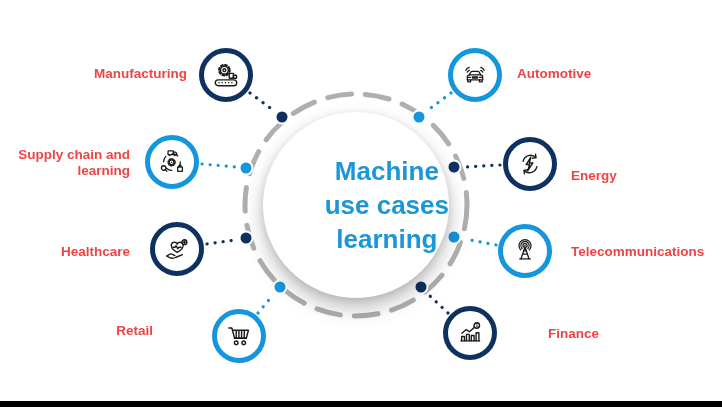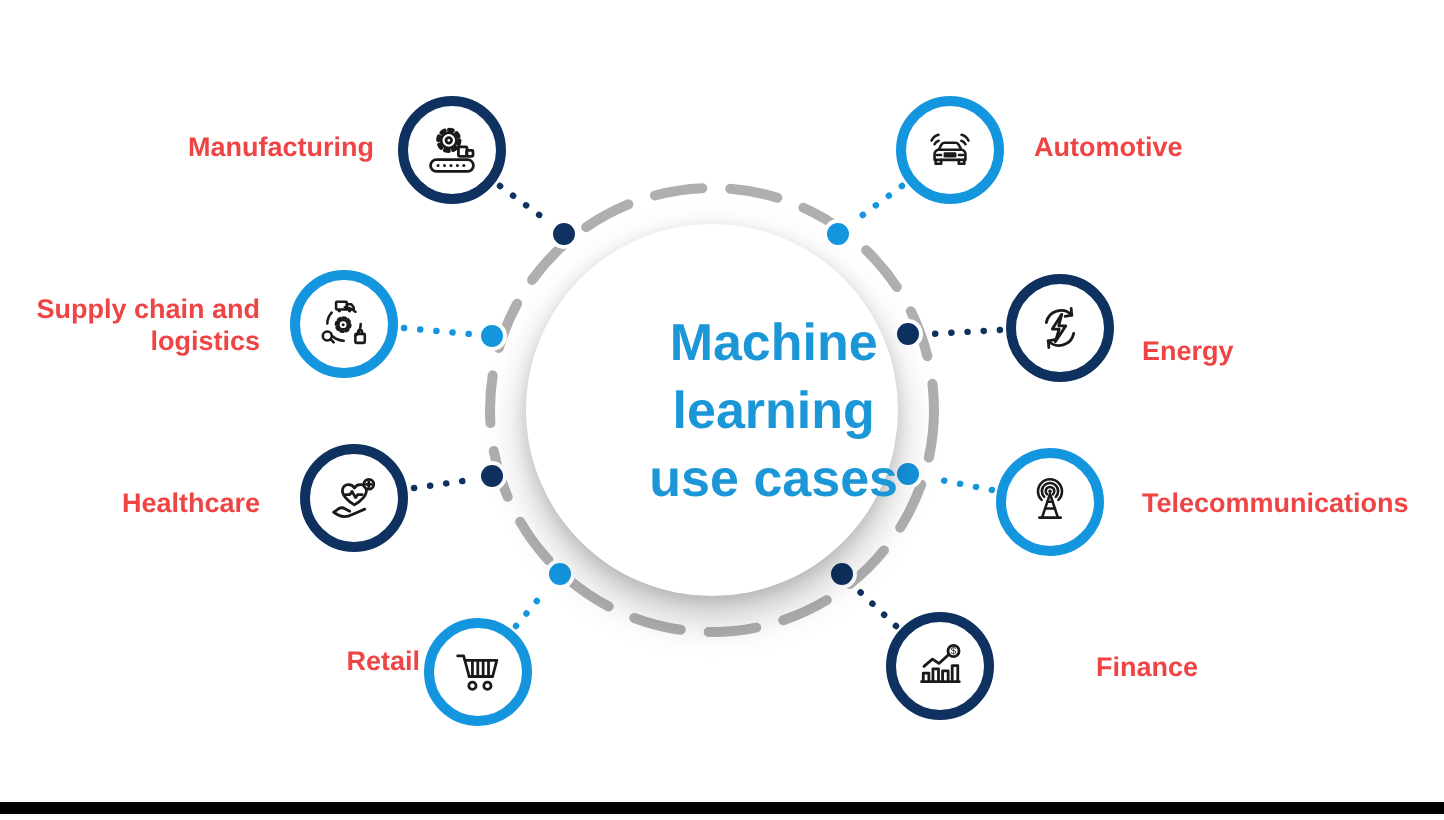--- a/index.html
+++ b/index.html
@@ -41,21 +41,21 @@
   .n-telecom{left:498px;top:224px;}
   .n-finance{left:443px;top:306px;}
   
   .label{
     position:absolute;font-size:13.5px;font-weight:700;color:#ef4444;
     white-space:nowrap;line-height:15.5px;
   }
   .l-manufacturing{right:535px;top:66px;text-align:right;}
   .l-supply{right:592px;top:147px;text-align:right;width:112px;white-space:normal;}
   .l-healthcare{right:592px;top:244px;text-align:right;}
-  .l-retail{right:512px;top:323px;text-align:left;}
+  .l-retail{right:569px;top:323px;text-align:left;}
   .l-automotive{left:517px;top:66px;}
   .l-energy{left:571px;top:168px;}
   .l-telecom{left:571px;top:244px;}
   .l-finance{left:516px;top:326px;margin-left:32px;}
   
   .bottombar{position:absolute;left:0;top:401px;width:722px;height:6px;background:#000;}
   .icon-svg{display:block;}
 </style>
 </head>
 <body>
@@ -80,22 +80,22 @@
     <circle class="jdot blue" cx="280" cy="287" r="6.5"></circle>
     <circle class="jdot blue" cx="419" cy="117" r="6.5"></circle>
     <circle class="jdot navy" cx="454" cy="167" r="6.5"></circle>
     <circle class="jdot blue" cx="454" cy="237" r="6.5"></circle>
     <circle class="jdot navy" cx="421" cy="287" r="6.5"></circle>
   </svg>
 
   <div class="hub">
     <div class="hub-title">
       <div>Machine</div>
+      <div>use cases</div>
       <div>learning</div>
-      <div>use cases</div>
     </div>
   </div>
 
   <div class="node navy n-manufacturing">
     <svg class="icon-svg" viewBox="0 0 28 28" width="30" height="30" fill="none" stroke="#1a1a1a" stroke-width="1.3" stroke-linecap="round" stroke-linejoin="round">
       <circle cx="12.5" cy="9.5" r="3.6"></circle>
       <circle cx="12.5" cy="9.5" r="1.3"></circle>
       <circle cx="12.5" cy="9.5" r="4.9" stroke-width="2" stroke-dasharray="1.7 2.15"></circle>
       <rect x="17" y="12.5" width="4" height="4.5" rx="0.5"></rect>
       <rect x="20.8" y="14.2" width="3" height="2.8" rx="0.5"></rect>
@@ -118,21 +118,21 @@
       <circle cx="16.6" cy="7.8" r="0.8" fill="#1a1a1a" stroke="none"></circle>
       <circle cx="13.6" cy="14.3" r="2.2"></circle>
       <circle cx="13.6" cy="14.3" r="0.7" fill="#1a1a1a" stroke="none"></circle>
       <circle cx="13.6" cy="14.3" r="3.2" stroke-width="1.5" stroke-dasharray="1.1 1.4"></circle>
       <circle cx="6.2" cy="19.6" r="2.1"></circle>
       <path d="M7.7 21.1 L9.2 22.6"></path>
       <rect x="19.3" y="18.6" width="4.4" height="4.2" rx="0.5"></rect>
       <path d="M20.6 18.6 v-0.9 a0.9 0.9 0 0 1 1.8 0 v0.9"></path>
     </svg>
   </div>
-  <div class="label l-supply">Supply chain and logistics</div>
+  <div class="label l-supply">Supply chain and learning</div>
 
   <div class="node navy n-healthcare">
     <svg class="icon-svg" viewBox="0 0 28 28" width="30" height="30" fill="none" stroke="#1a1a1a" stroke-width="1.3" stroke-linecap="round" stroke-linejoin="round">
       <path d="M14.2 9.4 c1.2 -2.4 4.8 -2.2 5.5 0.4 c0.7 2.6 -2.4 5.6 -5.5 7.4 c-3.1 -1.8 -6.2 -4.8 -5.5 -7.4 c0.7 -2.6 4.3 -2.8 5.5 -0.4 z"></path>
       <path d="M10.2 12.4 h1.9 l1 -1.5 l1.6 2.9 l1 -1.4 h2.1"></path>
       <circle cx="20.9" cy="7.6" r="2.3" fill="#fff"></circle>
       <path d="M20.9 6.5 v2.2 M19.8 7.6 h2.2"></path>
       <path d="M4.6 20.6 c2.6 2.3 5.6 2.6 8.6 1.1 l5.8 -2.5"></path>
       <path d="M4.6 20.6 l2.1 -1.5 c1 -0.7 2.1 -0.7 3.1 -0.1 l2.2 1.2"></path>
     </svg>

